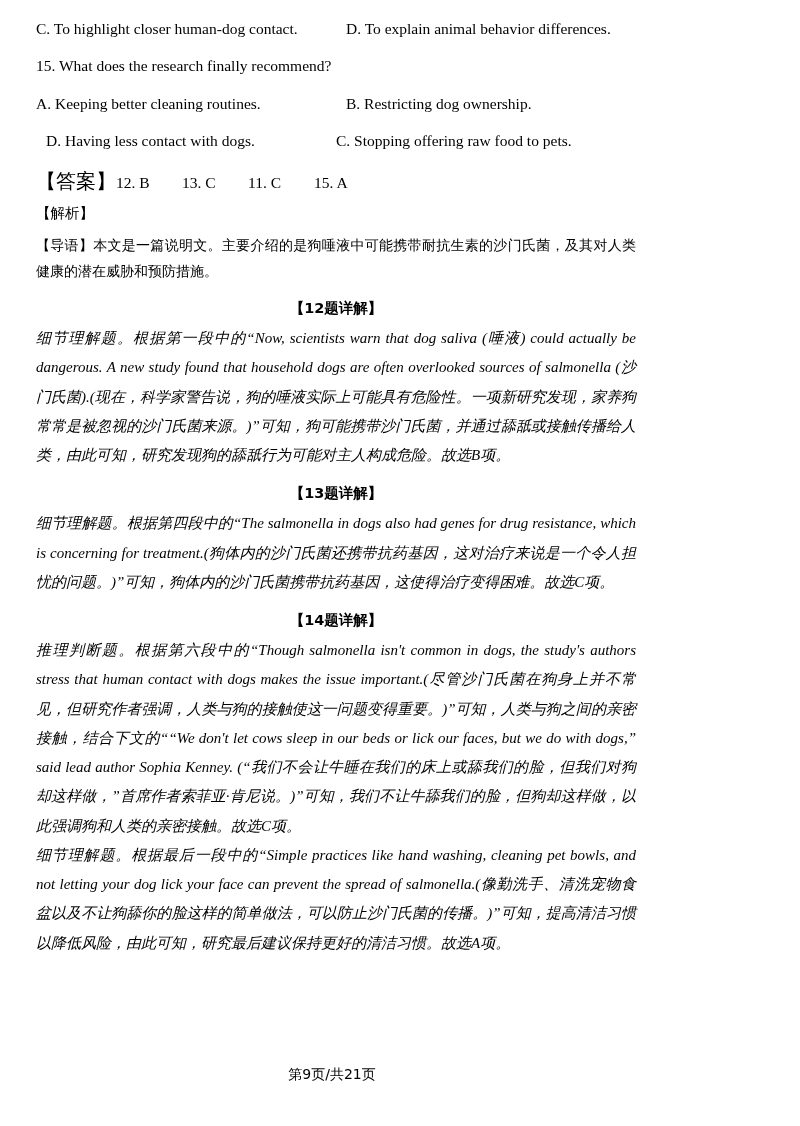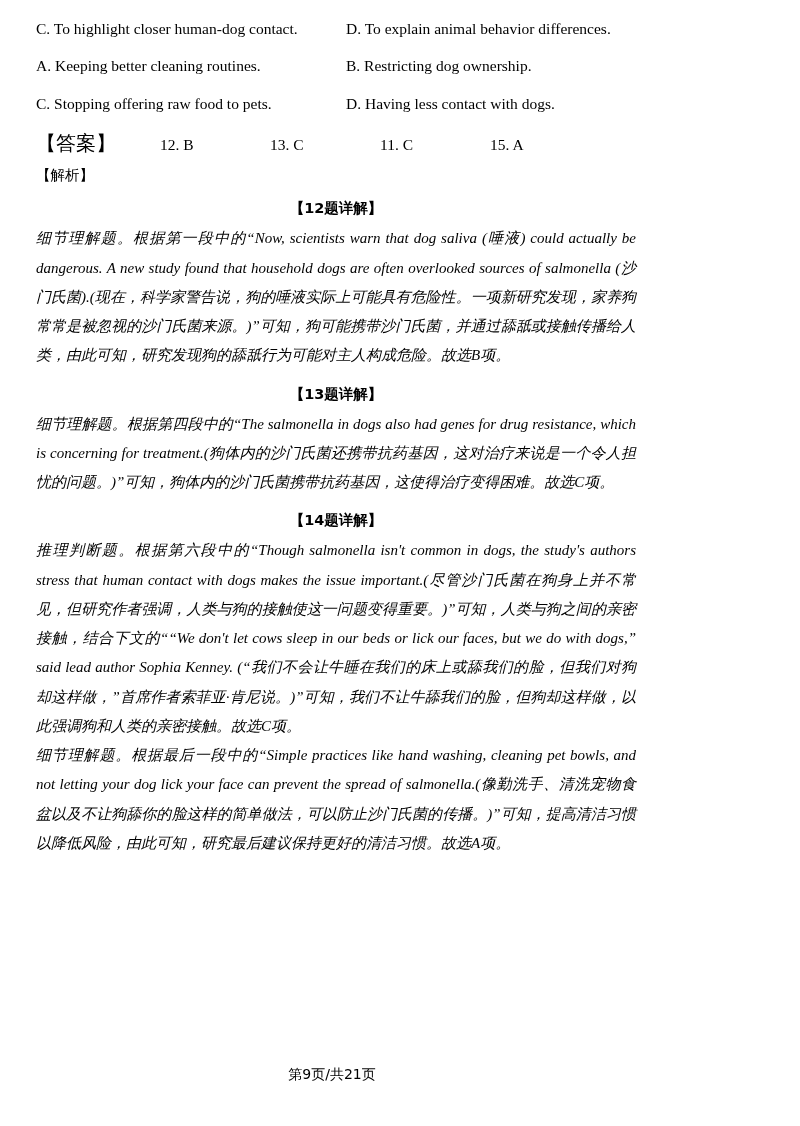--- a/index.html
+++ b/index.html
@@ -60,21 +60,20 @@
     font-size: 15.5px;
     margin: 0 0 9px 0;
   }
   .answers .ans-label {
     font-family: "DejaVu Sans", "Liberation Sans", sans-serif;
     font-size: 20px;
   }
   .answers .a-item {
     display: inline-block;
     min-width: 66px;
-    margin-left: 44px;
   }
   .analysis-label {
     font-family: Liberation Mono, monospace;
     font-size: 14.5px;
     margin: 0 0 9px 0;
   }
   .guide {
     font-family: "DejaVu Sans", "Liberation Sans", sans-serif;
     font-size: 14px;
     line-height: 1.9;
@@ -98,45 +97,47 @@
 
   <div class="row2">
     <div class="col">
       <div class="opt">C. To highlight closer human-dog contact.</div>
     </div>
     <div class="col right">
       <div class="opt">D. To explain animal behavior differences.</div>
     </div>
   </div>
 
+  <div class="qline">15. What does the research finally recommend?</div>
 
   <div class="row2">
     <div class="col">
       <div class="opt">A. Keeping better cleaning routines.</div>
     </div>
     <div class="col right">
       <div class="opt">B. Restricting dog ownership.</div>
     </div>
   </div>
 
   <div class="row2">
+    <div class="col right">
+      <div class="opt">D. Having less contact with dogs.</div>
+    </div>
     <div class="col">
       <div class="opt">C. Stopping offering raw food to pets.</div>
-    </div>
-    <div class="col right">
-      <div class="opt">D. Having less contact with dogs.</div>
     </div>
   </div>
 
   <div class="answers">
     <span class="ans-label">【答案】</span><span class="a-item">12. B</span><span class="a-item">13. C</span><span class="a-item">11. C</span><span class="a-item">15. A</span>
   </div>
 
   <div class="analysis-label">【解析】</div>
 
+  <div class="guide"><span>【导语】</span><span>本文是一篇说明文。主要介绍的是狗唾液中可能携带耐抗生素的沙门氏菌，及其对人类健康的潜在威胁和预防措施。</span></div>
 
   <div class="heading">【12题详解】</div>
   <div class="mix zh">细节理解题。根据第一段中的“Now, scientists warn that dog saliva (唾液) could actually be dangerous. A new study found that household dogs are often overlooked sources of salmonella (沙门氏菌).(现在，科学家警告说，狗的唾液实际上可能具有危险性。一项新研究发现，家养狗常常是被忽视的沙门氏菌来源。)”可知，狗可能携带沙门氏菌，并通过舔舐或接触传播给人类，由此可知，研究发现狗的舔舐行为可能对主人构成危险。故选B项。</div>
 
   <div class="heading">【13题详解】</div>
   <div class="mix zh">细节理解题。根据第四段中的“The salmonella in dogs also had genes for drug resistance, which is concerning for treatment.(狗体内的沙门氏菌还携带抗药基因，这对治疗来说是一个令人担忧的问题。)”可知，狗体内的沙门氏菌携带抗药基因，这使得治疗变得困难。故选C项。</div>
 
   <div class="heading">【14题详解】</div>
   <div class="mix zh">推理判断题。根据第六段中的“Though salmonella isn't common in dogs, the study's authors stress that human contact with dogs makes the issue important.(尽管沙门氏菌在狗身上并不常见，但研究作者强调，人类与狗的接触使这一问题变得重要。)”可知，人类与狗之间的亲密接触，结合下文的““We don't let cows sleep in our beds or lick our faces, but we do with dogs,” said lead author Sophia Kenney. (“我们不会让牛睡在我们的床上或舔我们的脸，但我们对狗却这样做，”首席作者索菲亚·肯尼说。)”可知，我们不让牛舔我们的脸，但狗却这样做，以此强调狗和人类的亲密接触。故选C项。</div>
 

